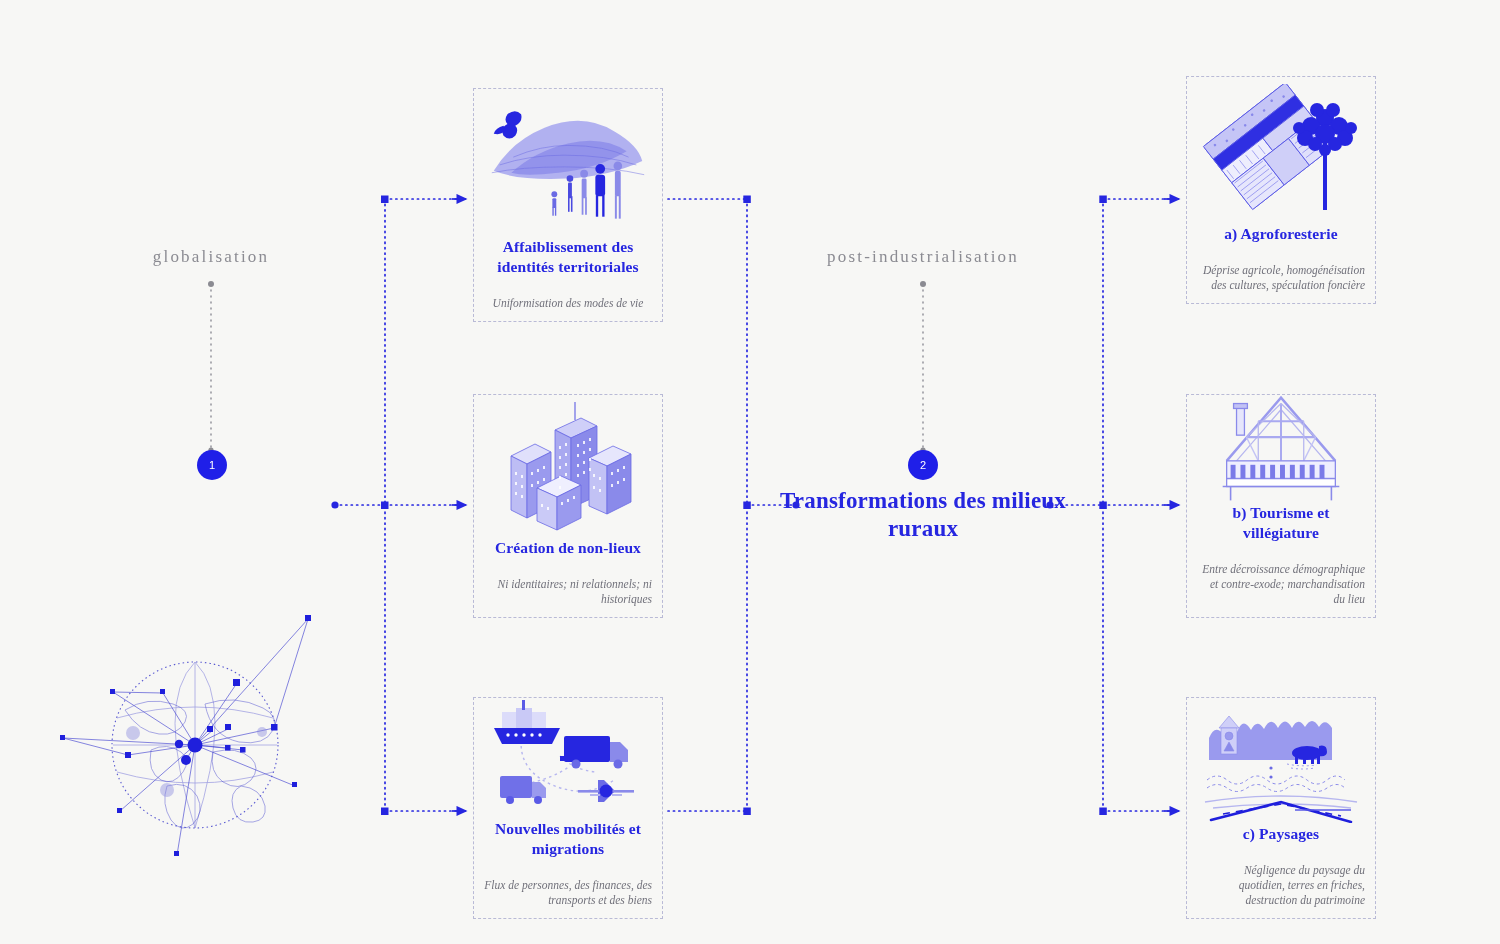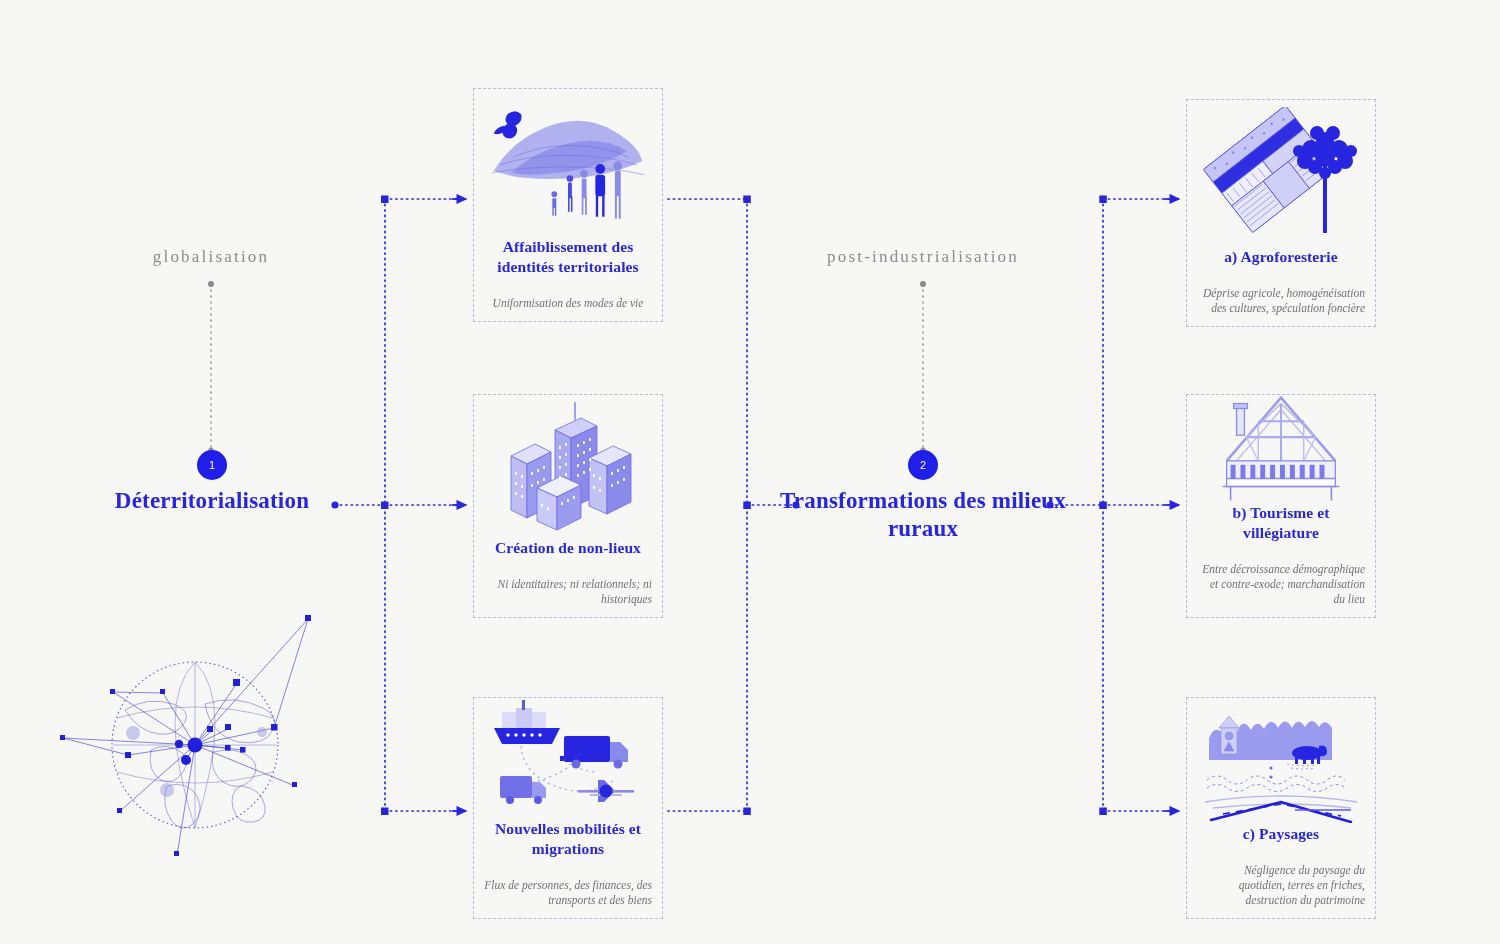--- a/index.html
+++ b/index.html
@@ -177,21 +177,20 @@
       <line x1="1164" y1="505" x2="1179" y2="505"></line>
       <line x1="1164" y1="811" x2="1179" y2="811"></line>
     </g>
   </svg>
 
   <div class="driver" style="left:91px; top:247px; width:240px;">globalisation</div>
   <div class="driver" style="left:793px; top:247px; width:260px;">post-industrialisation</div>
 
   <div class="stage" style="left:62px; top:450px; width:300px;">
     <div class="stage-badge">1</div>
-    <div class="stage-title">Déterritorialisation</div>
   </div>
 
   <div class="stage" style="left:778px; top:450px; width:290px;">
     <div class="stage-badge">2</div>
     <div class="stage-title">Transformations des milieux ruraux</div>
   </div>
 
   <div class="globe" style="left:55px; top:600px; width:280px; height:260px;">
     <svg width="280" height="260" viewBox="0 0 280 260">
       <g stroke="#3c3ccb" fill="none">
@@ -426,21 +425,21 @@
           <circle cx="120" cy="93" r="6.5" fill="#2626e0"></circle>
           <rect x="104" y="96" width="10" height="2" fill="#b6b6ef"></rect>
           <rect x="126" y="96" width="10" height="2" fill="#b6b6ef"></rect>
         </g>
       </svg>
     </div>
     <div class="card-title">Nouvelles mobilités et migrations</div>
     <div class="card-sub">Flux de personnes, des finances, des transports et des biens</div>
   </div>
 
-  <div class="card" style="left:1186px; top:99px; width:190px; height:228px;">
+  <div class="card" style="left:1186px; top:76px; width:190px; height:228px;">
     <div class="card-art">
       <svg width="165" height="132" viewBox="0 0 165 132">
         <g transform="rotate(-38 70 62)">
           <g stroke="#5a5ae6" stroke-width=".9">
             <rect x="18" y="22" width="104" height="80" fill="#dcdcfa" rx="3"></rect>
             <rect x="18" y="22" width="104" height="16" fill="#c5c5f6"></rect>
             <rect x="18" y="38" width="104" height="14" fill="#2f2fe2"></rect>
             <rect x="18" y="52" width="52" height="16" fill="#eeeefd"></rect>
             <rect x="70" y="52" width="52" height="16" fill="#d3d3f8"></rect>
             <rect x="18" y="68" width="40" height="34" fill="#e6e6fc"></rect>

